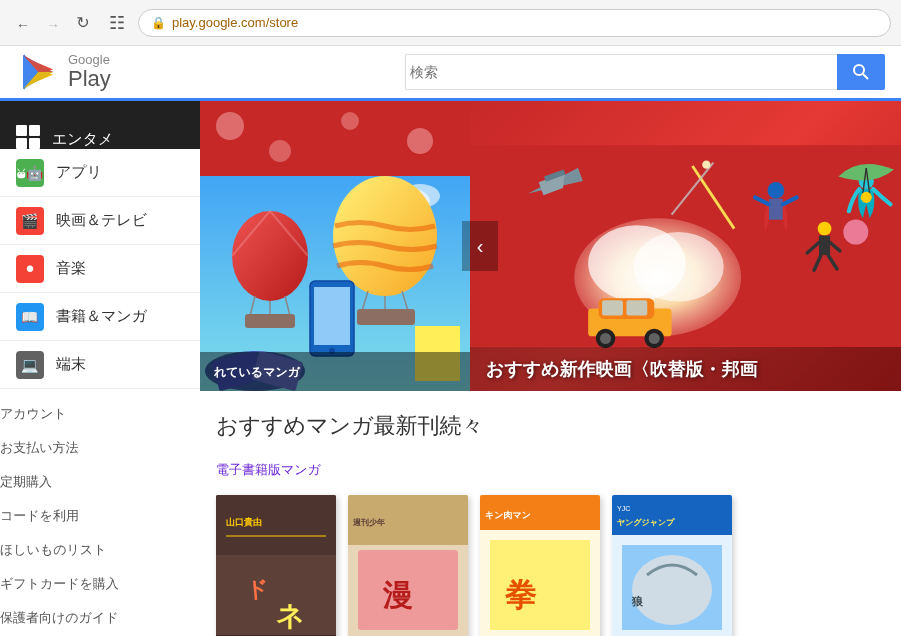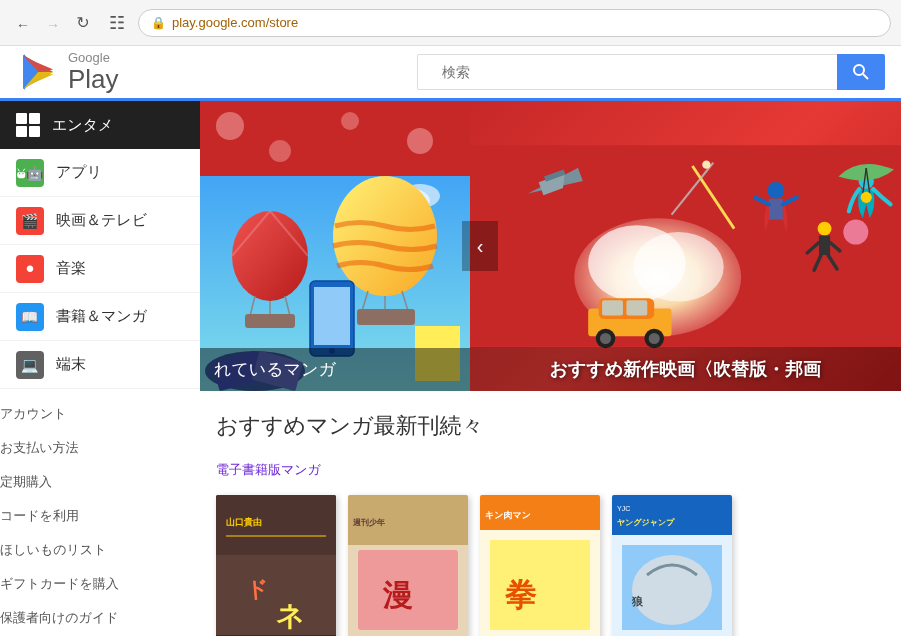--- a/index.html
+++ b/index.html
@@ -43,38 +43,37 @@
       gap: 12px;
       justify-content: space-between;
     }
     .logo-area { display: flex; align-items: center; gap: 8px; min-width: 180px; }
     .search-container {
       flex: 1; display: flex; align-items: center;
       max-width: 480px;
     }
     .search-input {
       flex: 1; height: 36px; border: 1px solid #ddd; border-right: none;
-      padding: 0 24px; font-size: 14px; outline: none;
+      padding: 0 4px; font-size: 14px; outline: none;
       border-radius: 2px 0 0 2px;
-      margin-left: 12px;
     }
     .search-btn {
       width: 48px; height: 36px; background: #4285f4; border: none;
       cursor: pointer; display: flex; align-items: center; justify-content: center;
       border-radius: 0 2px 2px 0;
     }
 
     
     .main-layout { display: flex; height: calc(636px - 46px - 55px); }
 
     
     .sidebar { width: 200px; background: #fff; flex-shrink: 0; overflow-y: auto; }
     .sidebar-entertame {
       background: #212121; color: #fff; height: 48px;
-      display: flex; align-items: center; padding: 0 16px; gap: 12px;
+      display: flex; align-items: flex-end; padding: 0 16px; gap: 12px;
       font-size: 15px;
     }
     .sidebar-entertame-icon {
       width: 24px; height: 24px; display: grid; grid-template-columns: 1fr 1fr; gap: 2px;
     }
     .sidebar-entertame-icon span {
       background: white; border-radius: 1px;
     }
     .sidebar-item {
       height: 48px; display: flex; align-items: center; padding: 0 16px; gap: 12px;
@@ -191,21 +190,21 @@
       <g transform="translate(2,2)">
         <path d="M5,3 L5,37 L35,20 Z" fill="url(#g1)" opacity="0.9"></path>
         <path d="M5,3 L20,20 L35,20 L5,3 Z" fill="#ea4335" opacity="0.85"></path>
         <path d="M5,37 L20,20 L35,20 L5,37 Z" fill="#fbbc05" opacity="0.85"></path>
         <path d="M5,3 L20,20 L5,37 Z" fill="#4285f4" opacity="0.9"></path>
         <path d="M20,20 L35,20 L20,20 Z" fill="#34a853"></path>
       </g>
     </svg>
     <div>
       <span style="font-size:13px; color:#888; display:block; line-height:1.1;">Google</span>
-      <span style="font-size:26px; color:#555; font-weight:300; line-height:1.1;">Play</span>
+      <span style="font-size:22px; color:#555; font-weight:300; line-height:1.1;">Play</span>
     </div>
   </div>
   <div class="search-container">
     <input class="search-input" type="text" placeholder="検索" style="">
     <button class="search-btn">
       <svg width="18" height="18" viewBox="0 0 18 18">
         <circle cx="7" cy="7" r="5" stroke="white" stroke-width="2" fill="none"></circle>
         <line x1="11" y1="11" x2="16" y2="16" stroke="white" stroke-width="2"></line>
       </svg>
     </button>
@@ -341,21 +340,21 @@
             <circle cx="132" cy="250" r="3" fill="#0d47a1"></circle>
 
             <ellipse cx="55" cy="270" rx="50" ry="20" fill="#1a237e" opacity="0.7"></ellipse>
             <rect x="15" y="255" width="45" height="30" rx="2" fill="#3f51b5" transform="rotate(-15,37,270)"></rect>
             <rect x="55" y="255" width="45" height="30" rx="2" fill="#5c6bc0" transform="rotate(15,78,270)"></rect>
 
             <rect x="215" y="225" width="45" height="55" fill="#ffee58"></rect>
           </svg>
 
           <div style="position:absolute;bottom:0;left:0;right:0;background:rgba(0,0,0,0.45);padding:10px 14px;">
-            <span style="color:white;font-size:17px;font-weight:normal;">れているマンガ</span>
+            <span style="color:white;font-size:12px;font-weight:bold;">れているマンガ</span>
           </div>
         </div>
       </div>
 
       <button class="prev-btn">‹</button>
 
       <div class="banner-right">
         <div class="right-art">
           <svg width="100%" height="100%" viewBox="0 0 620 290" style="position:absolute;top:0;left:0;">
             <defs>
@@ -424,21 +423,21 @@
             <g transform="translate(530,15)">
               <path d="M0,30 Q30,0 80,20 Q50,45 0,30 Z" fill="#66bb6a"></path>
               <line x1="40" y1="18" x2="35" y2="55" stroke="#333" stroke-width="2"></line>
               <line x1="40" y1="18" x2="45" y2="55" stroke="#333" stroke-width="2"></line>
               <circle cx="40" cy="60" r="8" fill="#ffcc02"></circle>
             </g>
 
             <circle cx="555" cy="125" r="18" fill="#f48fb1" opacity="0.8"></circle>
           </svg>
 
-          <div style="position:absolute;bottom:0;left:0;right:0;background:rgba(0,0,0,0.3);padding:10px 16px;text-align:center;">
+          <div style="position:absolute;bottom:0;left:0;right:0;background:rgba(0,0,0,0.3);padding:10px 16px;">
             <span style="color:white;font-size:18px;font-weight:bold;text-shadow:1px 1px 4px rgba(0,0,0,0.6);">おすすめ新作映画〈吹替版・邦画</span>
           </div>
         </div>
       </div>
     </div>
 
     <div class="section">
       <div class="section-title">おすすめマンガ最新刊続々</div>
       <div class="section-subtitle">電子書籍版マンガ</div>
       <div class="books-row">

